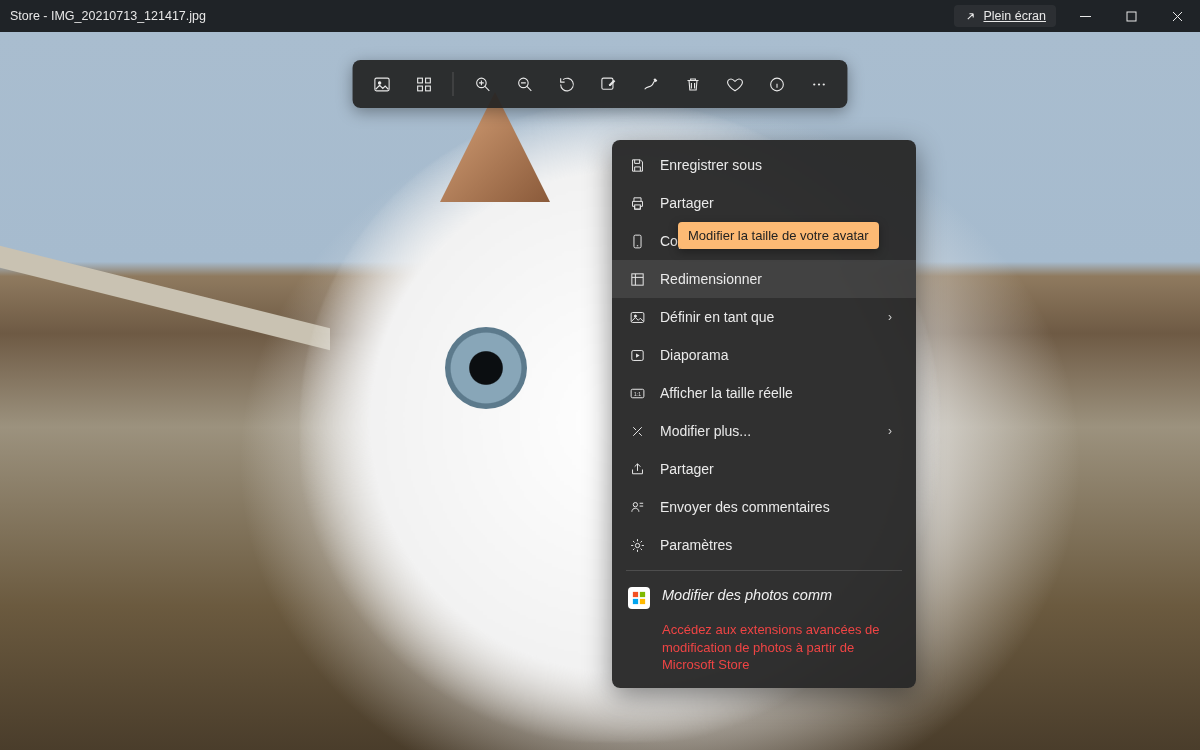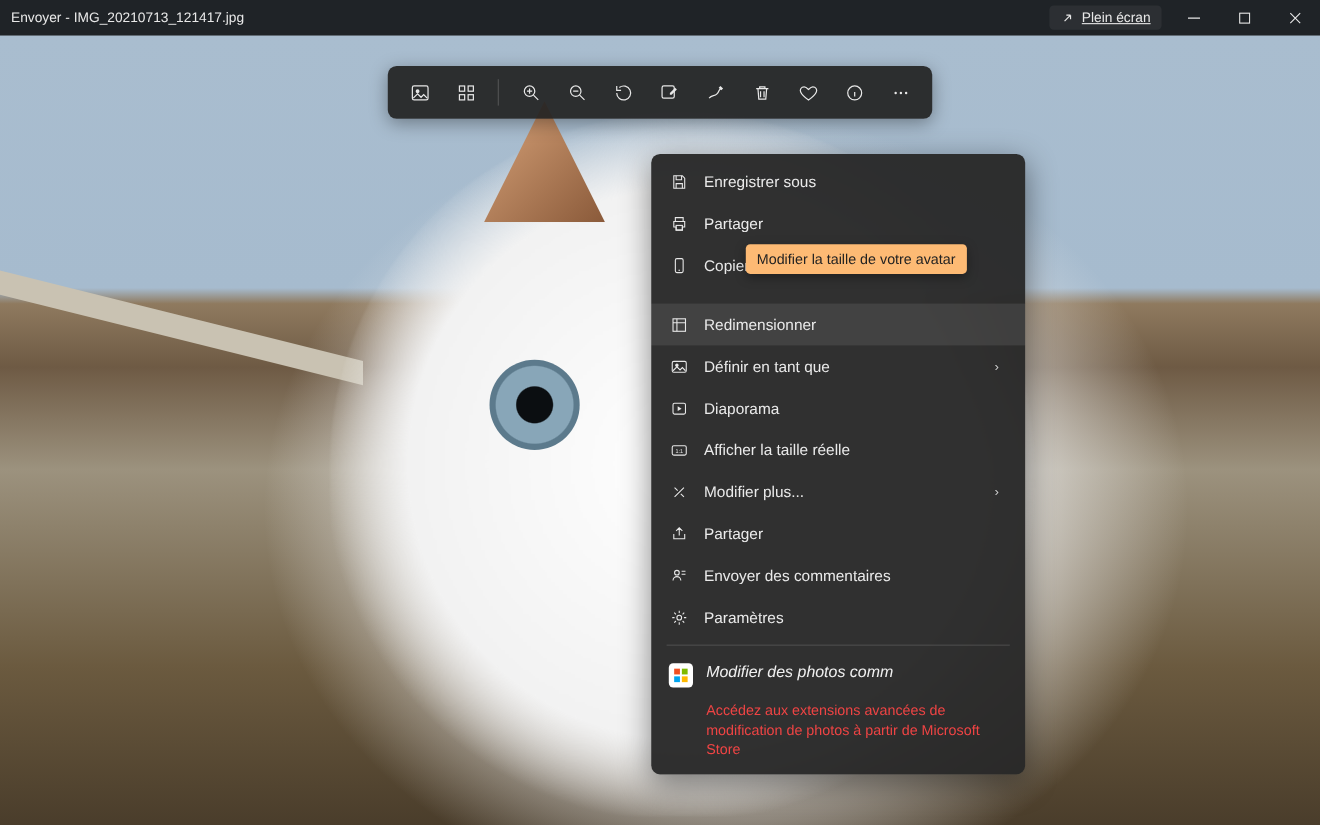--- a/index.html
+++ b/index.html
@@ -98,37 +98,37 @@
   .t-sep {
     width: 1px; height: 24px;
     background: rgba(255,255,255,0.18);
     margin: 0 6px;
   }
 
   
   .menu {
     position: absolute;
     top: 108px;
-    left: 592px;
-    width: 340px;
+    left: 612px;
+    width: 304px;
     background: rgba(40,40,40,0.96);
     border-radius: 8px;
     padding: 6px 0 10px;
     box-shadow: 0 8px 28px rgba(0,0,0,0.45);
     color: #eaeaea;
   }
   .menu-item {
     display: flex; align-items: center; gap: 14px;
     height: 38px;
     padding: 0 16px;
     font-size: 14px;
     cursor: pointer;
     position: relative;
   }
-  .menu-item.hover { background: rgba(255,255,255,0.09); margin-top: 16px; }
+  .menu-item.hover { background: rgba(255,255,255,0.09); }
   .menu-item .micon { width: 18px; height: 18px; flex: 0 0 18px; display:flex; align-items:center; justify-content:center;}
   .menu-item .micon svg { width: 17px; height: 17px; stroke: #e8e8e8; fill: none; stroke-width: 1.4; }
   .menu-item .label { flex: 1; white-space: nowrap; overflow: hidden; text-overflow: ellipsis; }
   .menu-item .chev { width: 12px; color: #cfcfcf; font-size: 12px; }
   .menu-sep { height:1px; background: rgba(255,255,255,0.14); margin: 6px 14px; }
 
   .promo {
     display: flex; gap: 12px;
     padding: 10px 16px 4px;
     font-size: 13px;
@@ -153,21 +153,21 @@
     padding: 6px 10px;
     border-radius: 4px;
     box-shadow: 0 3px 10px rgba(0,0,0,0.35);
     z-index: 20;
   }
 </style>
 </head>
 <body>
 
 <div class="titlebar">
-  <span class="title">Envoyer - IMG_20210713_121417.jpg</span>
+  <span class="title">Store - IMG_20210713_121417.jpg</span>
   <span class="spacer"></span>
   <div class="fullscreen-btn">
     <svg width="13" height="13" viewBox="0 0 24 24" stroke="#e8e8e8" fill="none" stroke-width="2">
         <path d="M7 17L17 7M17 7h-7M17 7v7"></path>
       </svg>
     <span>Plein écran</span>
   </div>
   <div class="win-controls">
     <div class="win-btn">
       <svg viewBox="0 0 11 11">

